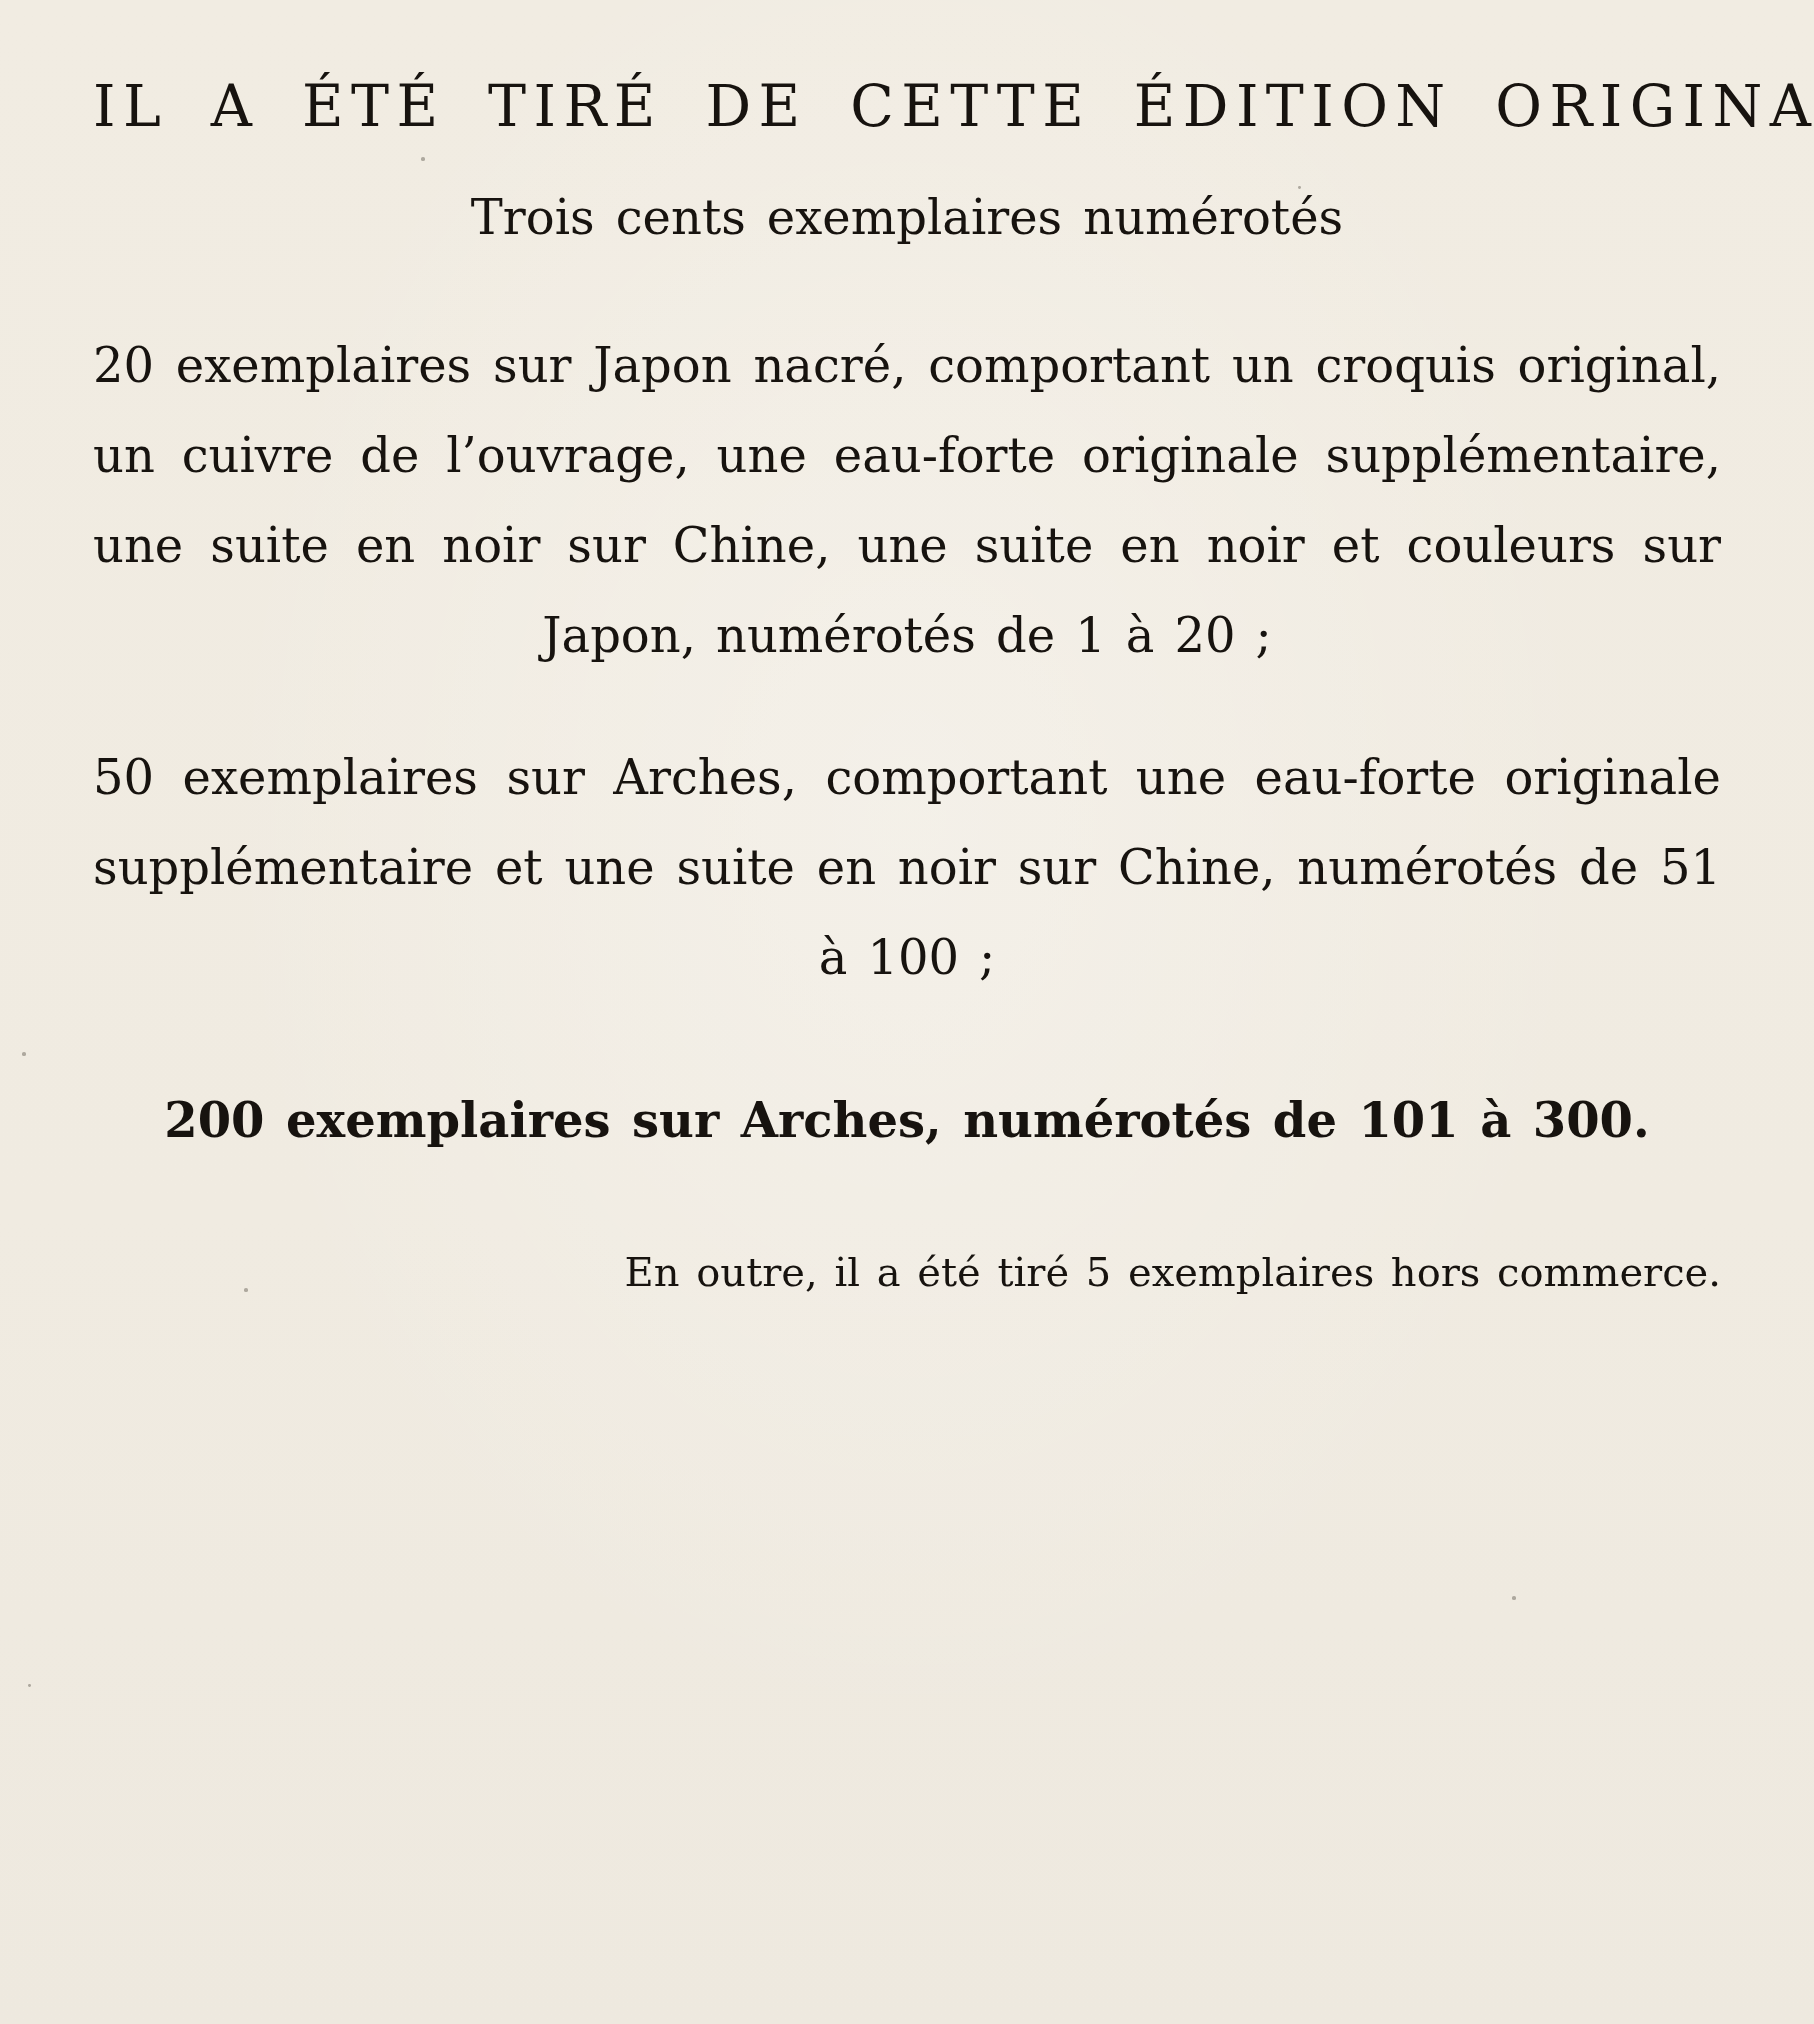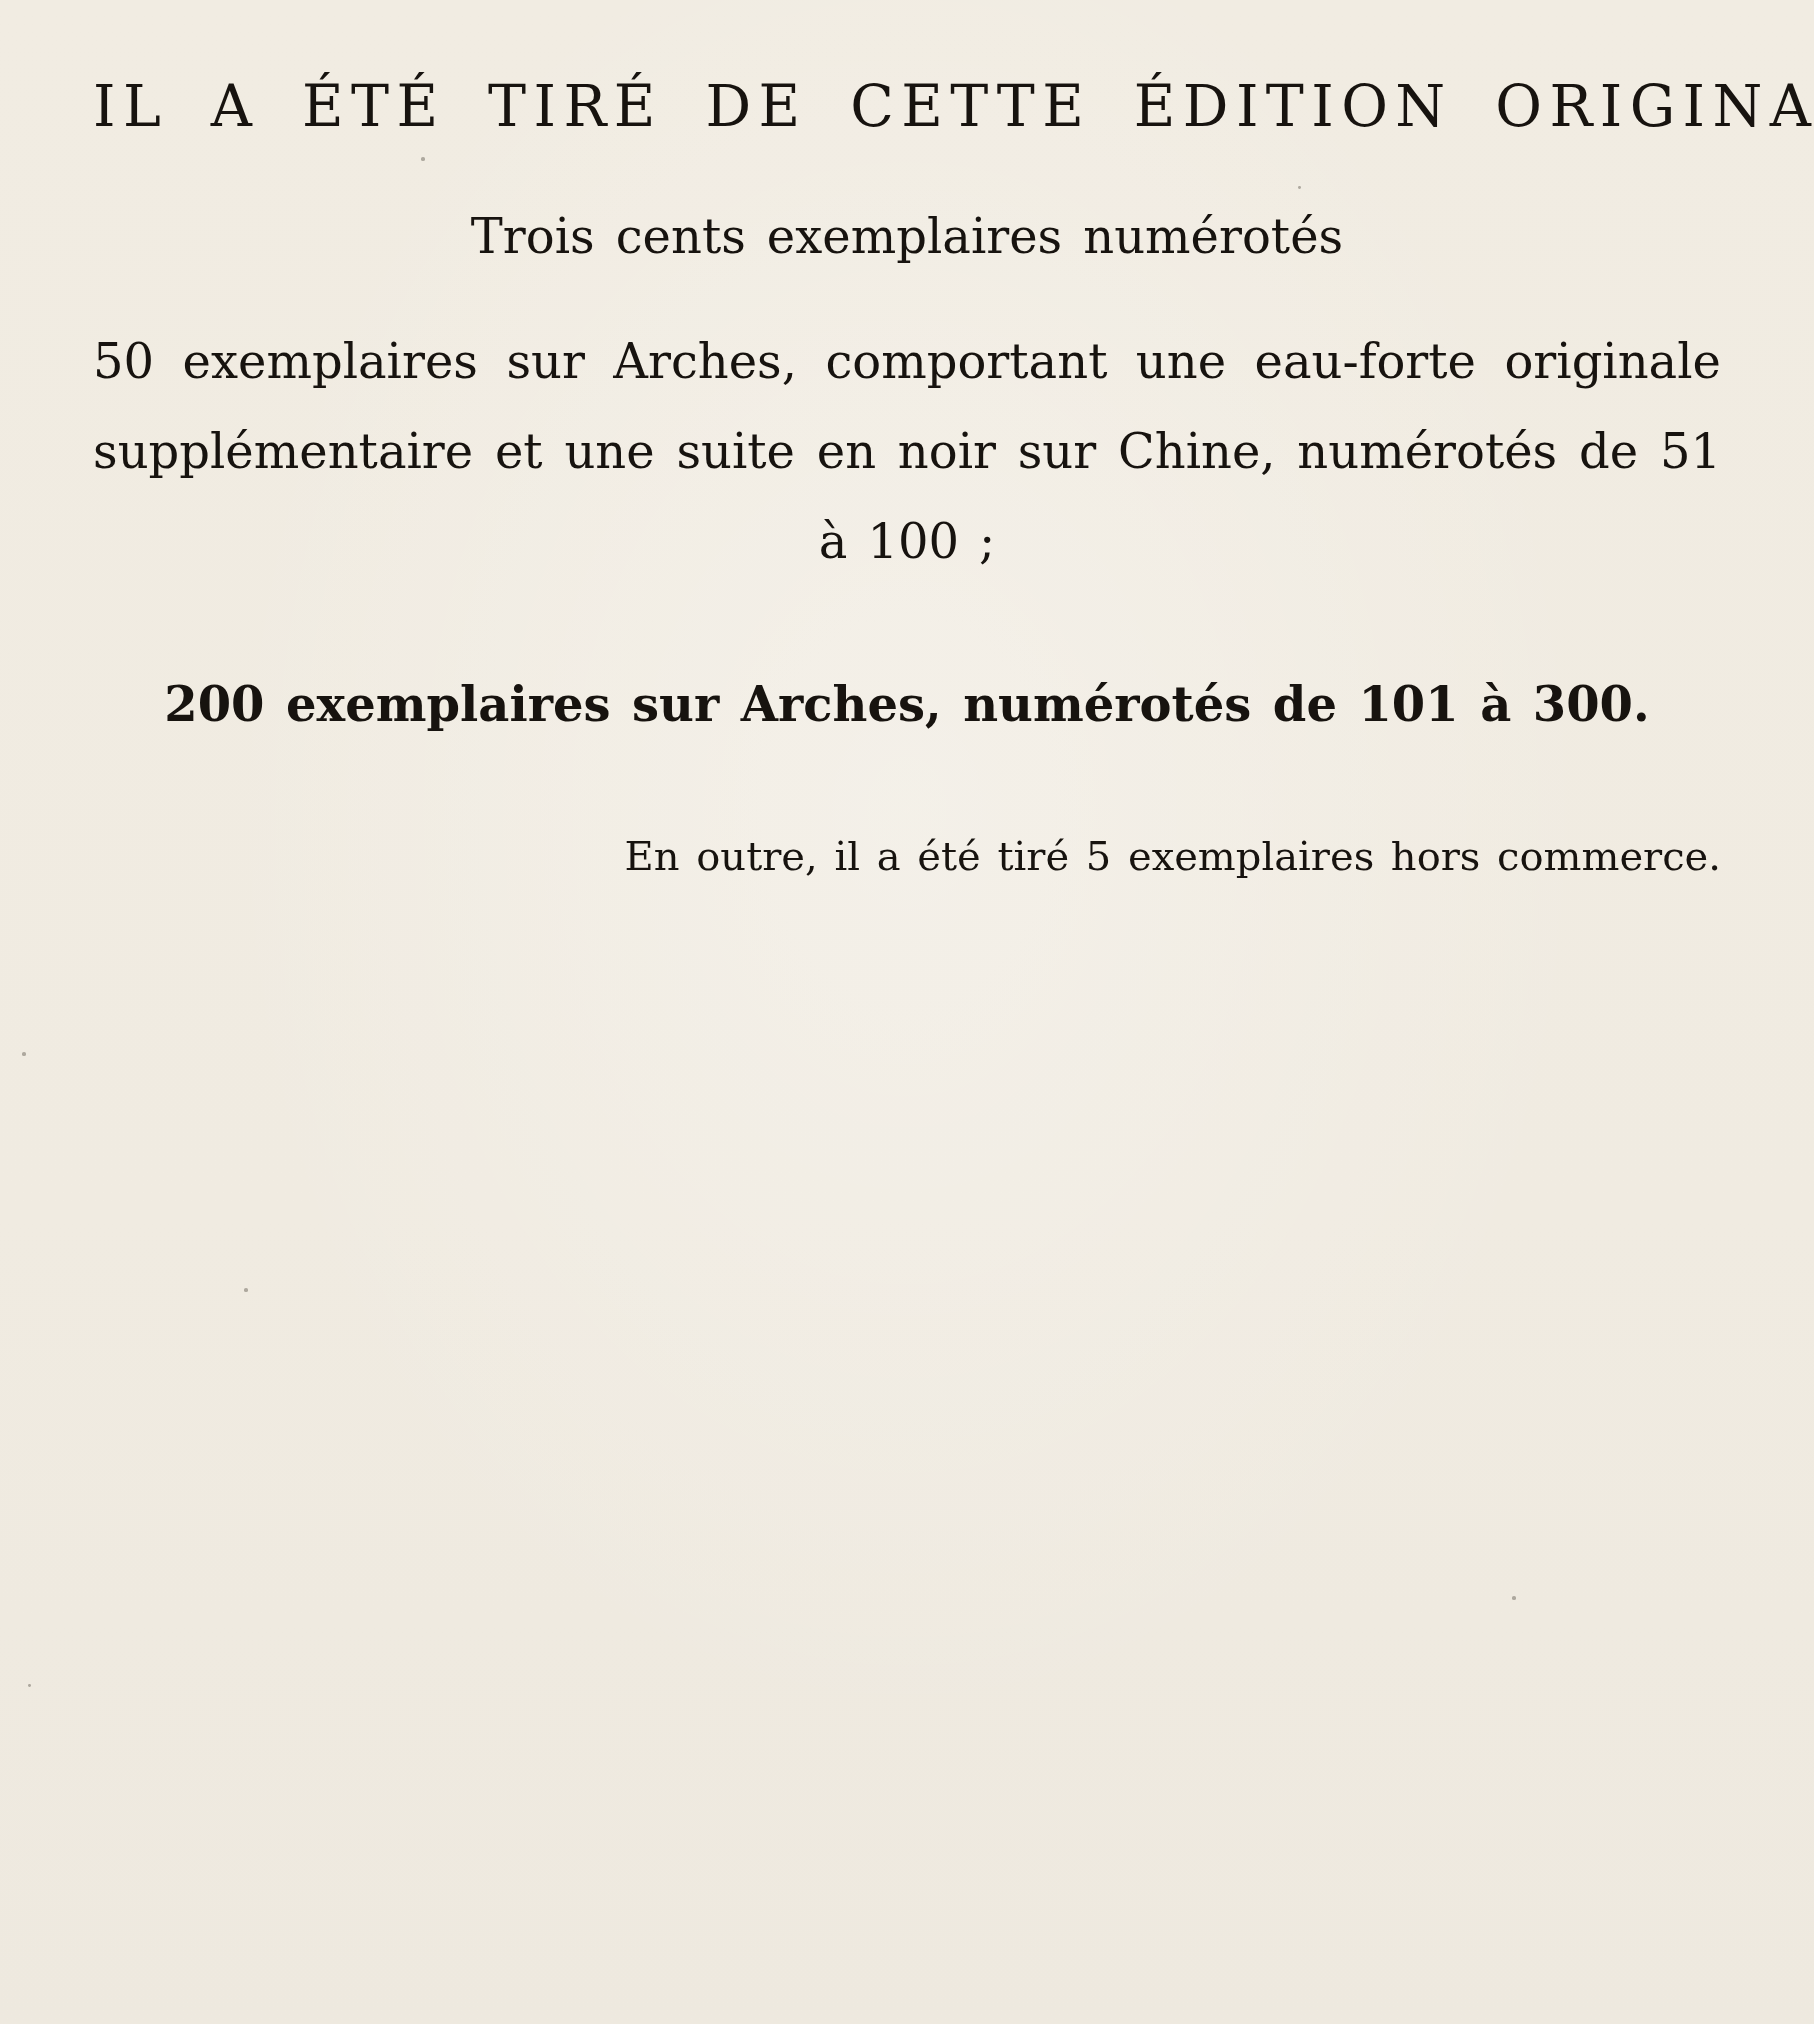--- a/index.html
+++ b/index.html
@@ -25,21 +25,21 @@
   .colophon-title {
     padding-top: 73px;
     text-align: center;
     font-size: 57px;
     letter-spacing: 0.13em;
     word-spacing: 0.30em;
     white-space: nowrap;
     color: #17130f;
   }
   .colophon-subtitle {
-    margin-top: 69px;
+    margin-top: 50px;
     text-align: center;
     font-size: 48px;
     word-spacing: 0.12em;
     color: #17130f;
   }
   .colophon-paragraph {
     margin: 52px auto 0 auto;
     width: 1628px;
     font-size: 48px;
     line-height: 90px;
@@ -80,20 +80,21 @@
 </head>
 <body>
 
 <div class="page">
   <div class="content">
 
     <div class="colophon-title">IL A ÉTÉ TIRÉ DE CETTE ÉDITION ORIGINALE :</div>
 
     <div class="colophon-subtitle">Trois cents exemplaires numérotés</div>
 
+    <p class="colophon-paragraph first">20 exemplaires sur Japon nacré, comportant un croquis original, un cuivre de l’ouvrage, une eau-forte originale supplémentaire, une suite en noir sur Chine, une suite en noir et couleurs sur Japon, numérotés de 1 à 20 ;</p>
 
 
     <p class="colophon-paragraph">50 exemplaires sur Arches, comportant une eau-forte originale supplémentaire et une suite en noir sur Chine, numérotés de 51 à 100 ;</p>
 
     <p class="colophon-paragraph single-line">200 exemplaires sur Arches, numérotés de 101 à 300.</p>
 
     <div class="colophon-footer">En outre, il a été tiré 5 exemplaires hors commerce.</div>
 
   </div>
 

